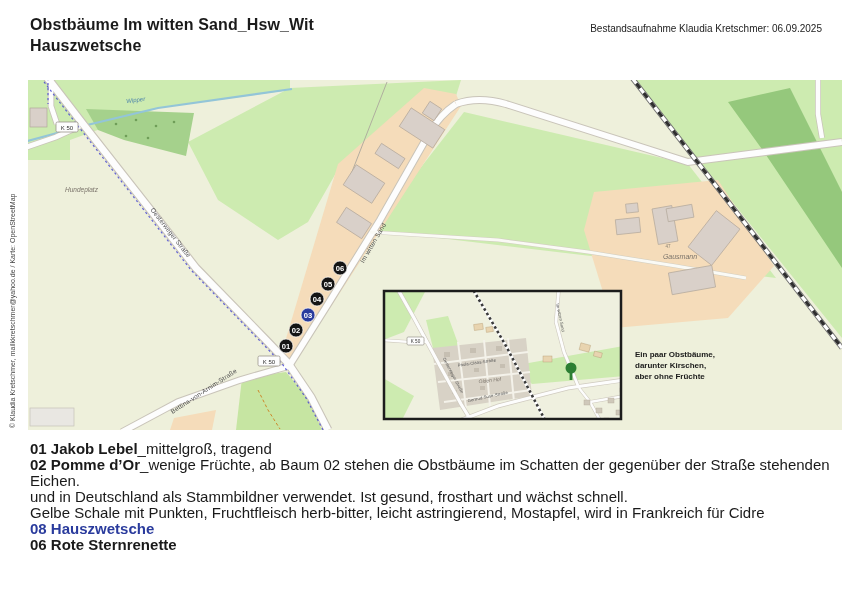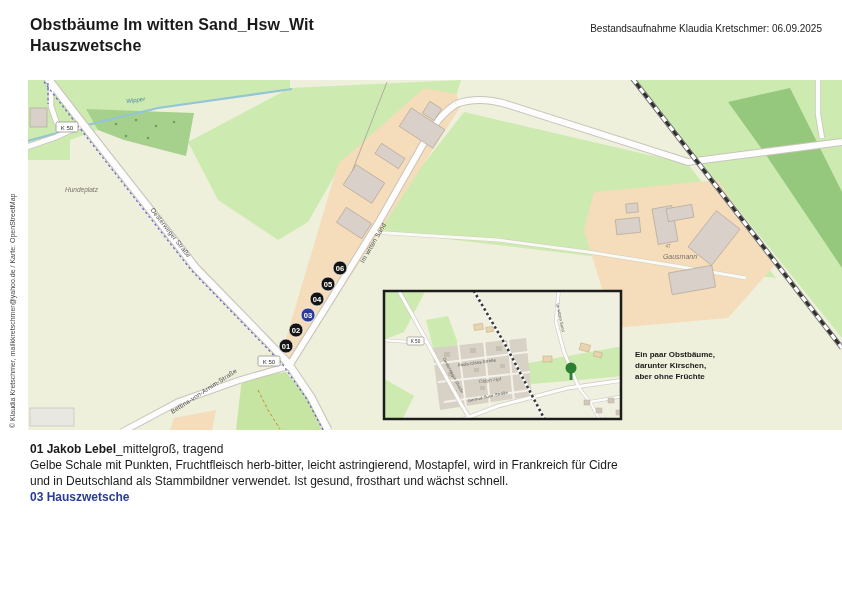--- a/index.html
+++ b/index.html
@@ -15,21 +15,21 @@
   .rl{font-size:6.4px;fill:#4c4c4c;text-anchor:middle;letter-spacing:.2px;}
   .rl-sm{font-size:4.2px;fill:#555;text-anchor:middle;letter-spacing:.1px;}
   .it{font-style:italic;fill:#7b746b;}
   .wl{fill:#4d84aa;font-style:italic;font-size:6px;text-anchor:middle;}
   .shield-t{font-size:6px;fill:#333;text-anchor:middle;}
   .shield-ts{font-size:4.6px;fill:#333;text-anchor:middle;}
   .hn{font-size:4.5px;fill:#8b8376;text-anchor:middle;}
   .note-t{font-size:8px;font-weight:700;fill:#1a1a1a;}
   .mk{fill:#ffffff;font-size:7.6px;font-weight:700;text-anchor:middle;}
   .bldg{fill:#d9d0c9;stroke:#b3a89b;stroke-width:.7;}
-  .legend{position:absolute;left:30px;top:441px;font-size:12px;line-height:16px;}
+  .legend{position:absolute;left:30px;top:441px;font-size:15px;line-height:16px;}
   .legend .b{font-weight:700;}
   .legend .blue{color:#2a3b9d;}
 </style>
 </head>
 <body>
 
 <div class="page">
 
   <div class="title">
     <div>Obstbäume Im witten Sand_Hsw_Wit</div>
@@ -290,18 +290,20 @@
       <g>
         <text x="607" y="277" class="note-t">Ein paar Obstbäume,</text>
         <text x="607" y="288" class="note-t">darunter Kirschen,</text>
         <text x="607" y="299" class="note-t">aber ohne Früchte</text>
       </g>
     </svg>
   </div>
 
   <div class="legend">
     <div><span class="b">01 Jakob Lebel</span><span>_mittelgroß, tragend</span></div>
+    <div><span class="b">02 Pomme d’Or</span><span>_wenige Früchte, ab Baum 02 stehen die Obstbäume im Schatten der gegenüber der Straße stehenden Eichen.</span></div>
+    <div><span>und in Deutschland als Stammbildner verwendet. Ist gesund, frosthart und wächst schnell.</span></div>
     <div><span>Gelbe Schale mit Punkten, Fruchtfleisch herb-bitter, leicht astringierend, Mostapfel, wird in Frankreich für Cidre</span></div>
-    <div><span>und in Deutschland als Stammbildner verwendet. Ist gesund, frosthart und wächst schnell.</span></div>
-    <div class="blue"><span class="b">03 Hauszwetsche</span></div>
+    <div class="blue"><span class="b">08 Hauszwetsche</span></div>
+    <div><span class="b">06 Rote Sternrenette</span></div>
   </div>
 
 </div>
 
 </body></html>

